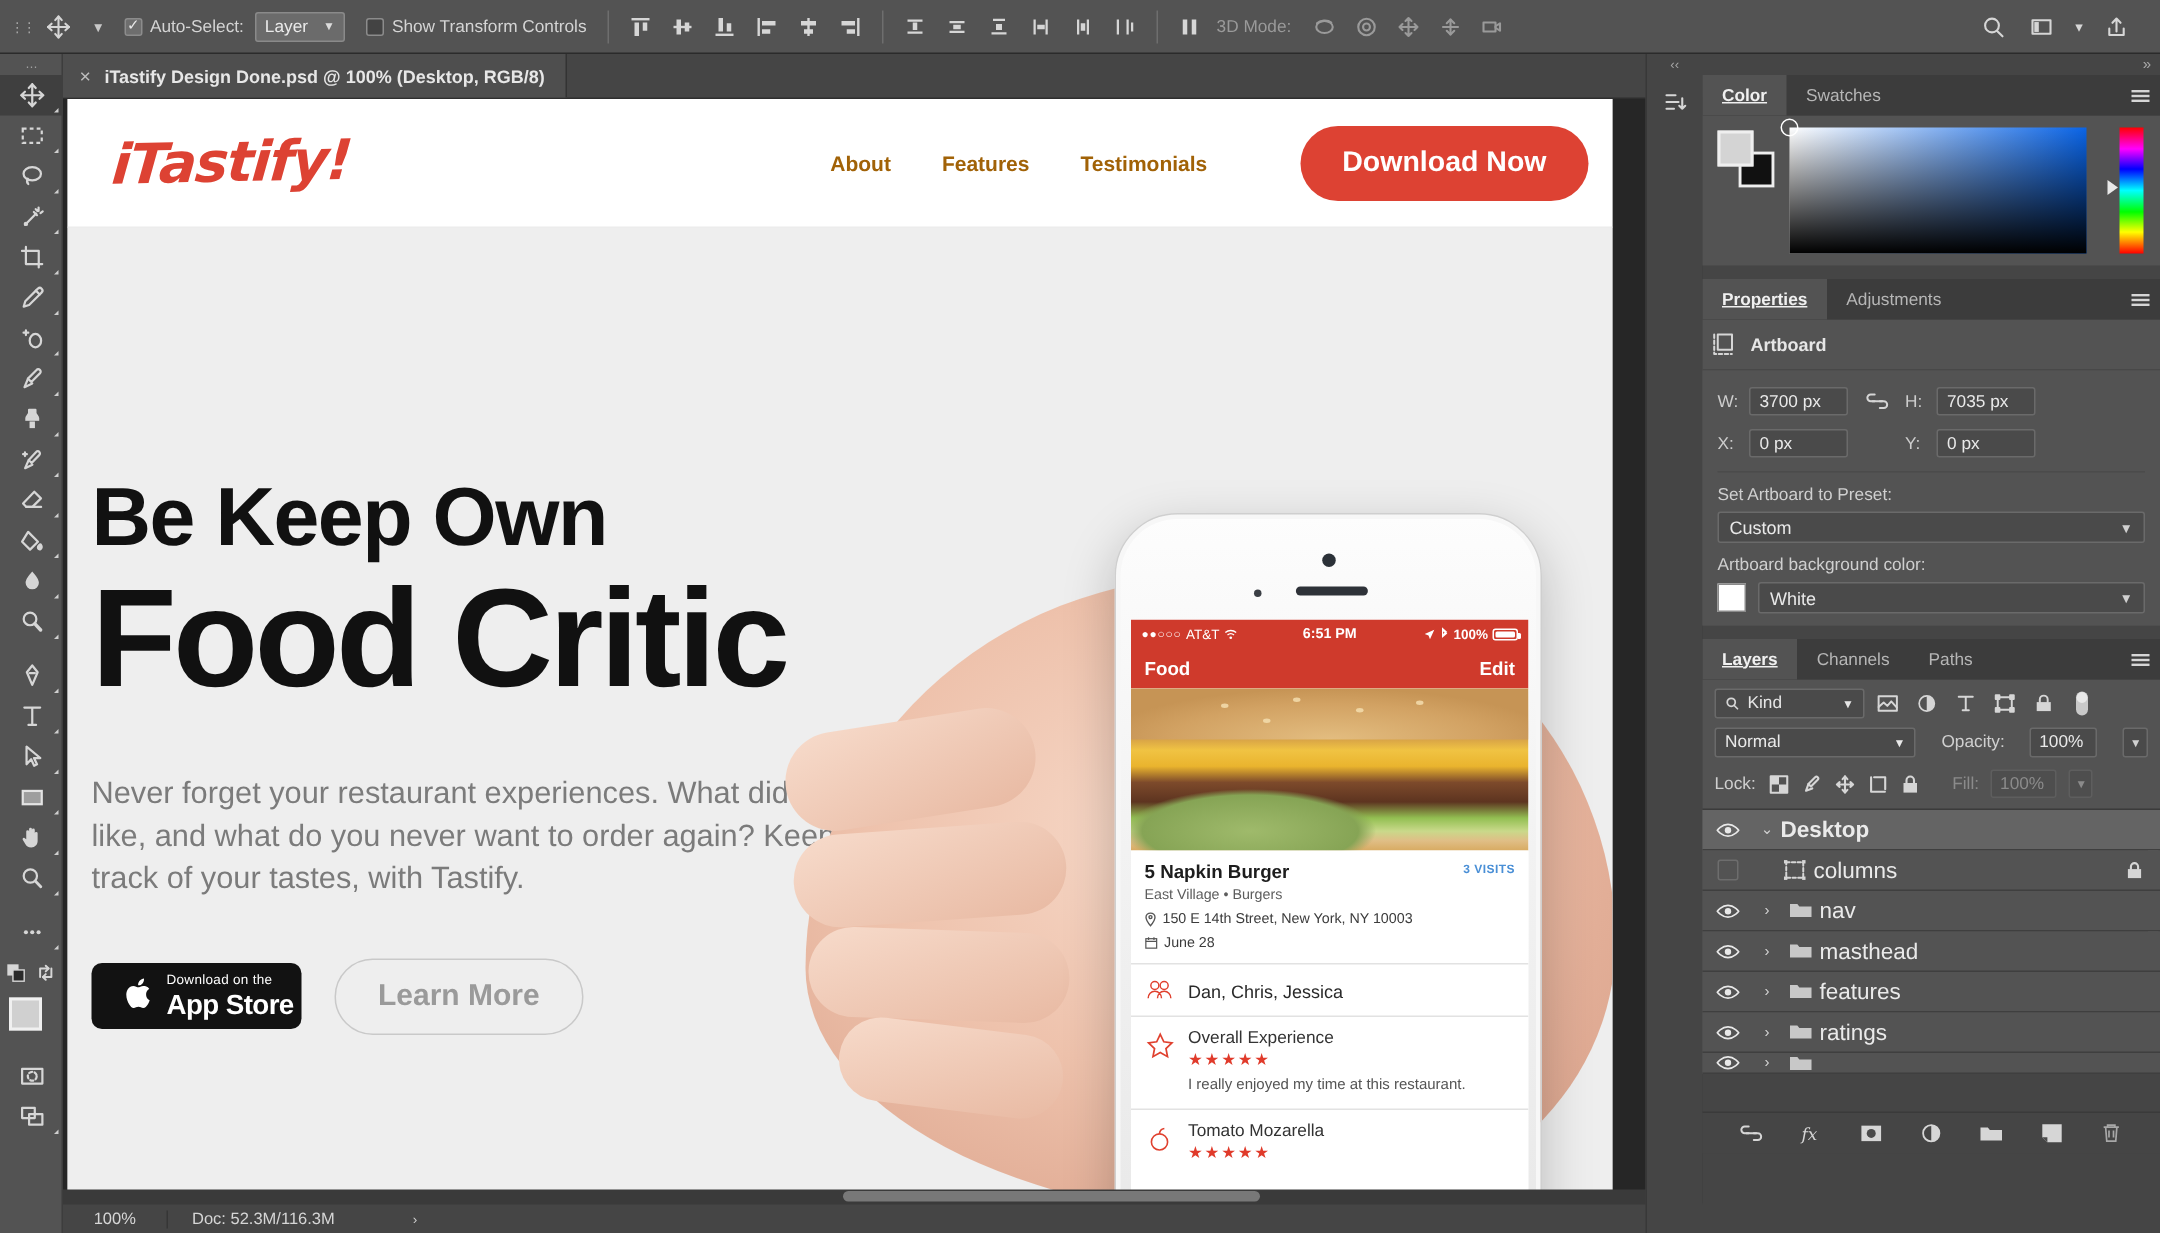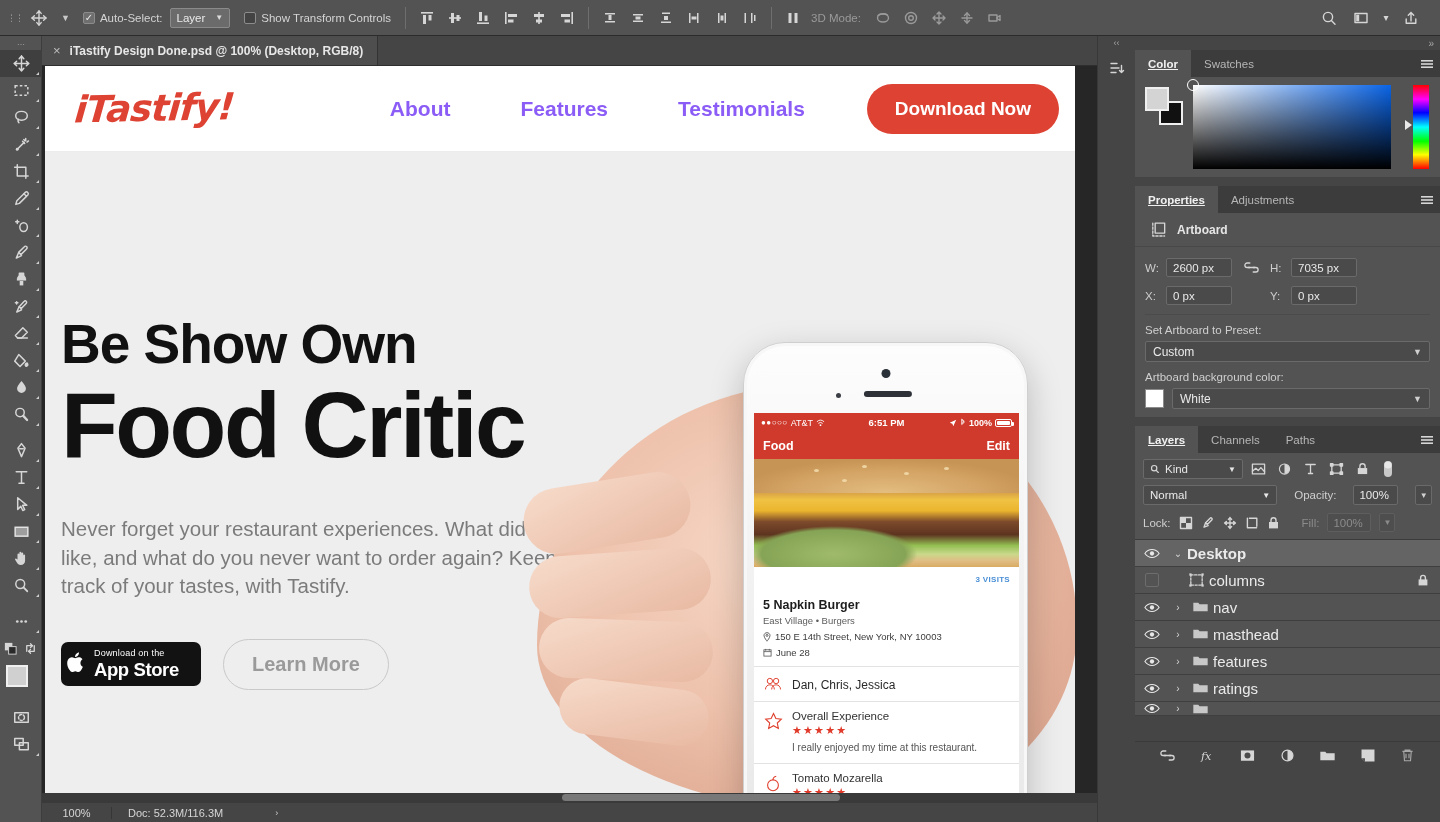--- a/index.html
+++ b/index.html
@@ -93,35 +93,35 @@
   .site-nav {
     height: 86px; background: #fff; display: flex; align-items: center;
     padding: 0 16px 0 16px; border-bottom: 1px solid #ececec;
   }
   .logo {
     font-family: "DejaVu Sans", sans-serif; font-size: 37px; font-weight: bold;
     font-style: italic; color: #dd4233; letter-spacing: -1px; transform: skewX(-6deg) rotate(-1.2deg);
     padding-left: 14px;
   }
   .nav-links { margin-left: auto; display: flex; align-items: center; gap: 34px; }
-  .nav-link { color: #8b5cf6; font-size: 21px; font-weight: bold; margin-left: 36px; }
+  .nav-link { color: #a16207; font-size: 14px; font-weight: bold; }
   .cta-btn {
     background: #dd4233; color: #fff; font-size: 19px; font-weight: bold;
     border-radius: 30px; padding: 14px 28px; margin-left: 28px;
   }
   
   .hero { position: relative; height: 654px; background: #eeeeee; overflow: hidden; }
   .hero-copy { position: absolute; left: 16px; top: 165px; width: 620px; }
   .h1a { font-size: 55px; font-weight: bold; color: #111; line-height: 1.0; letter-spacing: -1px;}
   .h1b { font-size: 93px; font-weight: bold; color: #111; line-height: 1.02; letter-spacing: -2.5px; margin-top: 6px;}
   .hero-p { margin-top: 42px; font-size: 20.5px; color: #7b7b7b; line-height: 1.40; width: 510px; }
   .hero-btns { margin-top: 38px; display: flex; align-items: center; gap: 22px; }
   .appstore {
     background: #121212; border-radius: 7px; width: 140px; height: 44px; color: #fff;
-    display: flex; align-items: center; gap: 8px; padding-left: 6px;
+    display: flex; align-items: center; gap: 8px; padding-left: 23px;
   }
   .appstore .apple { font-size: 26px; line-height: 0.8; margin-top:-3px;}
   .appstore .txt { line-height: 1.05; }
   .appstore .t1 { font-size: 9px; letter-spacing: .2px;}
   .appstore .t2 { font-size: 18.5px; font-weight: bold; letter-spacing: -.4px; margin-top: 1px;}
   .learn {
     border: 1.5px solid #c9c9c9; border-radius: 26px; padding: 13px 28px;
     color: #9a9a9a; font-size: 20px; font-weight: bold;
   }
   
@@ -167,21 +167,21 @@
   .food-img {
     height: 108px; position: relative; overflow: hidden;
     background:
       radial-gradient(ellipse 120px 40px at 30% 88%, #9fba6b 0%, #86a455 60%, transparent 70%),
       linear-gradient(180deg,#e7c893 0%,#dcb169 16%, #c58a4a 26%, #f0c343 38%, #eab42e 48%, #7d4a2b 58%, #5d3420 70%, #93bf52 80%, #c9d98a 88%, #e0be86 94%, #d8ab62 100%);
   }
   .food-top { position:absolute; left:0; right:0; top:0; height:34px;
      background: radial-gradient(ellipse 150px 34px at 50% 100%, #e3bd80 0%, #d2a263 70%, #c69455 100%); }
   .food-seed { position:absolute; width:5px; height:3px; border-radius:50%; background:#f3ddae; opacity:.85;}
   .rest-card { background: #fff; padding: 7px 9px 8px; position: relative; }
-  .rest-name { font-size: 12.5px; font-weight: bold; color: #1d1d1d; margin-top: 24px; }
+  .rest-name { font-size: 12.5px; font-weight: bold; color: #1d1d1d; }
   .rest-visits { position: absolute; right: 9px; top: 8px; font-size: 8px; font-weight: bold; color: #4a8fd6; letter-spacing: .3px;}
   .rest-sub { font-size: 9.5px; color: #5d5d5d; margin-top: 3px; }
   .rest-line { font-size: 9.5px; color: #3c3c3c; margin-top: 5px; display: flex; align-items: center; gap: 4px;}
   .sec { border-top: 1px solid #e2e2e2; padding: 8px 9px; display: flex; gap: 9px; align-items: flex-start; }
   .sec-ico { width: 20px; flex: 0 0 20px; display:flex; align-items:center; justify-content:center; padding-top:2px;}
   .sec-title { font-size: 11.5px; color: #333; }
   .sec-people { font-size: 12px; color: #2a2a2a; padding-top: 3px;}
   .stars { color: #e03a2a; font-size: 11px; letter-spacing: 1.2px; margin-top: 2px; }
   .sec-note { font-size: 10px; color: #545454; margin-top: 4px; line-height: 1.35; }
   .tabbar-ph {
@@ -229,21 +229,21 @@
   .fgbg .b { position:absolute; left:14px; top:14px; width:24px; height:24px; background:#111; border:2px solid #efefef;}
   .sv-box { width: 198px; height: 84px; position: relative;
     background: linear-gradient(to right, #fff, #0a64e6); }
   .sv-box::after { content:''; position:absolute; inset:0; background: linear-gradient(to bottom, rgba(0,0,0,0), #000);}
   .sv-pick { position: absolute; left: -6px; top: -6px; width: 12px; height: 12px; border: 1.5px solid #fff; border-radius: 50%; z-index: 3;}
   .hue-bar { width: 16px; height: 84px; position: relative; margin-left: 12px;
     background: linear-gradient(to bottom,#f00,#f0f 17%,#00f 33%,#0ff 50%,#0f0 67%,#ff0 83%,#f00 100%);}
   .hue-arrow { position: absolute; left: -8px; top: 42%; width:0;height:0;
      border-top:5px solid transparent;border-bottom:5px solid transparent;border-left:7px solid #e9e9e9;}
 
-  .prop-head { display: flex; align-items: center; gap: 9px; padding: 7px 14px; border-bottom: 1px solid #484848;}
+  .prop-head { display: flex; align-items: center; gap: 9px; padding: 7px 4px; border-bottom: 1px solid #484848;}
   .prop-head .t { color: #e6e6e6; font-size: 12px; font-weight: bold;}
   .field-row { display: flex; align-items: center; gap: 7px; margin-bottom: 9px;}
   .flab { color: #cdcdcd; font-size: 11.5px; width: 14px;}
   .finput {
     background: #4a4a4a; border: 1px solid #6a6a6a; border-radius: 2px; color: #e9e9e9;
     font-size: 11.5px; padding: 2px 6px; width: 66px; height: 19px; display: flex; align-items: center;
   }
   .link-ic { width: 24px; display:flex; align-items:center; justify-content:center;}
   .sep-line { height: 1px; background: #4b4b4b; margin: 6px 0 9px;}
   .flabel-full { color: #cfcfcf; font-size: 11.5px; margin-bottom: 5px;}
@@ -782,21 +782,21 @@
         <div class="nav-links">
           <div class="nav-link">About</div>
           <div class="nav-link">Features</div>
           <div class="nav-link">Testimonials</div>
           <div class="cta-btn">Download Now</div>
         </div>
       </div>
 
       <div class="hero">
         <div class="hero-copy">
-          <div class="h1a">Be Show Own</div>
+          <div class="h1a">Be Keep Own</div>
           <div class="h1b">Food Critic</div>
           <div class="hero-p">Never forget your restaurant experiences. What did you like, and what do you never want to order again? Keep track of your tastes, with Tastify.</div>
           <div class="hero-btns">
             <div class="appstore">
               <span class="apple">
                 <svg width="19" height="23" viewBox="0 0 19 23">
                     <path d="M13.4 12c0-2.5 2-3.7 2.1-3.8-1.1-1.7-2.9-1.9-3.6-1.9-1.5-.2-3 .9-3.7.9-.8 0-2-.9-3.2-.9-1.7 0-3.2 1-4 2.5-1.7 3-.4 7.4 1.2 9.8.8 1.2 1.8 2.5 3 2.4 1.2 0 1.7-.8 3.1-.8s1.9.8 3.2.8c1.3 0 2.2-1.2 3-2.4.9-1.4 1.3-2.7 1.3-2.8-.1 0-2.4-.9-2.4-3.8zM11 4.6c.7-.8 1.1-2 1-3.2-1 0-2.2.7-2.9 1.5-.6.7-1.2 1.9-1 3 1.1.1 2.2-.5 2.9-1.3z" fill="#fff"></path>
                   </svg>
               </span>
               <span class="txt">
@@ -1032,21 +1032,21 @@
                   <path d="M4 3.2v13.6h12.4" stroke-dasharray="2.4 1.8"></path>
                   <rect x="6.5" y="3.2" width="10" height="10.6"></rect>
                 </g>
               </svg>
           </span>
           <span class="t">Artboard</span>
         </div>
         <div class="pbody" style="padding-top:11px;">
           <div class="field-row">
             <span class="flab">W:</span>
-            <span class="finput">2600 px</span>
+            <span class="finput">3700 px</span>
             <span class="link-ic">
               <svg width="17" height="11" viewBox="0 0 18 11">
                   <g class="ic">
                     <path d="M7.2 5.5H4.4a2.4 2.4 0 010-4.8h2.8M10.8 5.5h2.8a2.4 2.4 0 010 4.8h-2.8"></path>
                     <path d="M5.5 5.5h7"></path>
                   </g>
                 </svg>
             </span>
             <span class="flab">H:</span>
             <span class="finput">7035 px</span>

